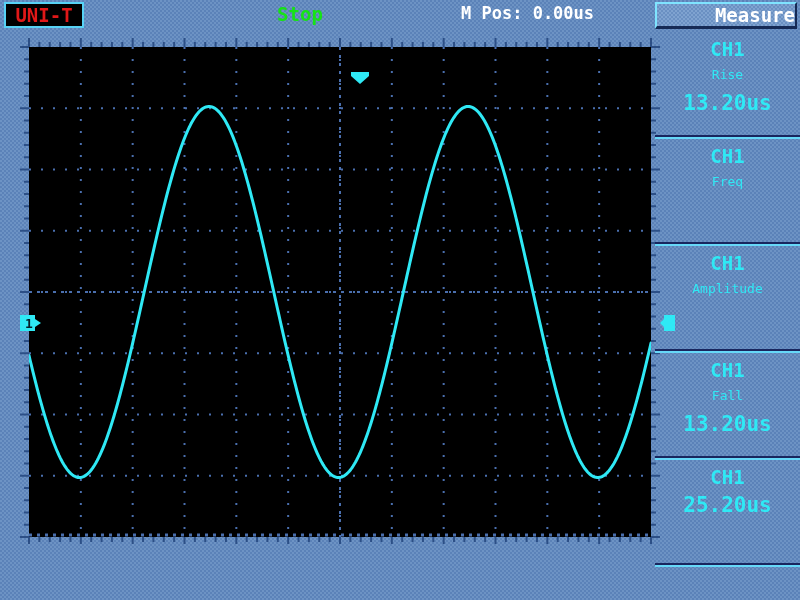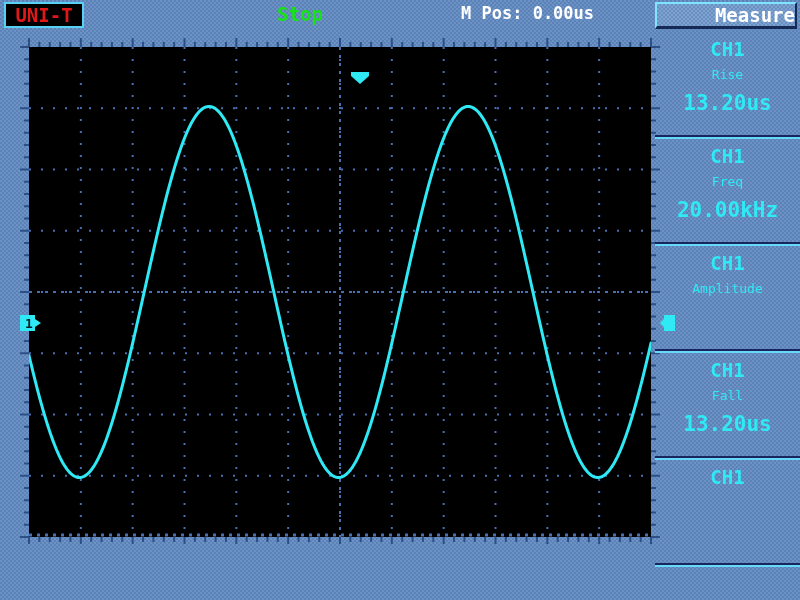--- a/index.html
+++ b/index.html
@@ -434,39 +434,39 @@
     <div class="meas-panel">
       <div class="lbl1">CH1</div>
       <div class="lbl2">Rise</div>
       <div class="val">13.20us</div>
       <div class="meas-div"></div>
     </div>
 
     <div class="meas-panel">
       <div class="lbl1">CH1</div>
       <div class="lbl2">Freq</div>
-      <div class="val">20.00kHz</div>
       <div class="meas-div"></div>
     </div>
 
     <div class="meas-panel">
       <div class="lbl1">CH1</div>
       <div class="lbl2">Amplitude</div>
       <div class="meas-div"></div>
     </div>
 
     <div class="meas-panel">
       <div class="lbl1">CH1</div>
       <div class="lbl2">Fall</div>
       <div class="val">13.20us</div>
       <div class="meas-div"></div>
     </div>
 
     <div class="meas-panel">
       <div class="lbl1">CH1</div>
+      <div class="val">25.20us</div>
       <div class="meas-div"></div>
     </div>
 
   </div>
 
   <div id="bottombar">
 
     
     
 

